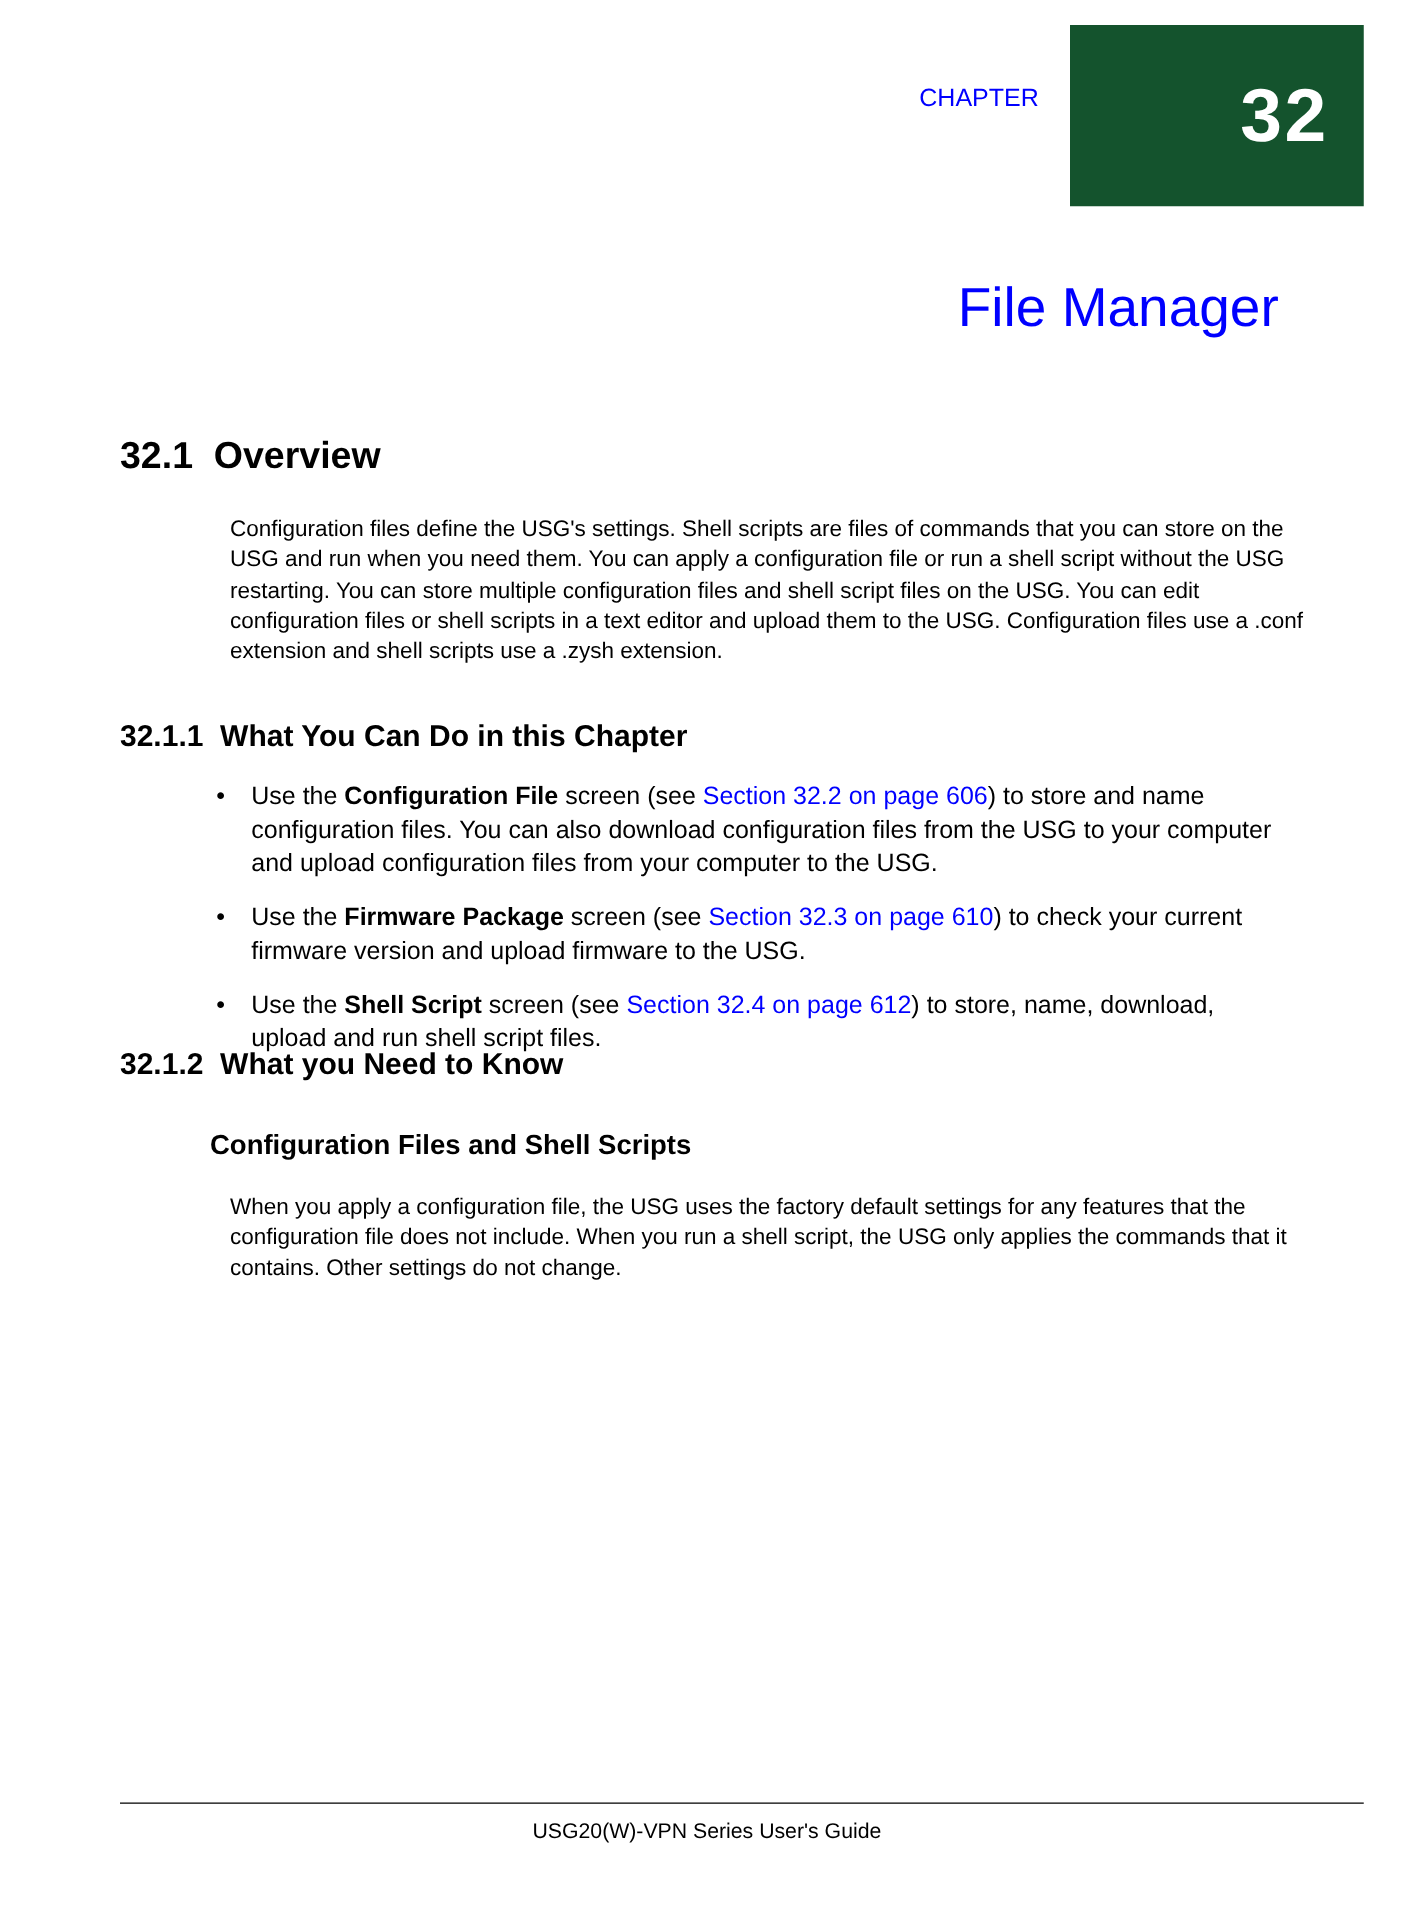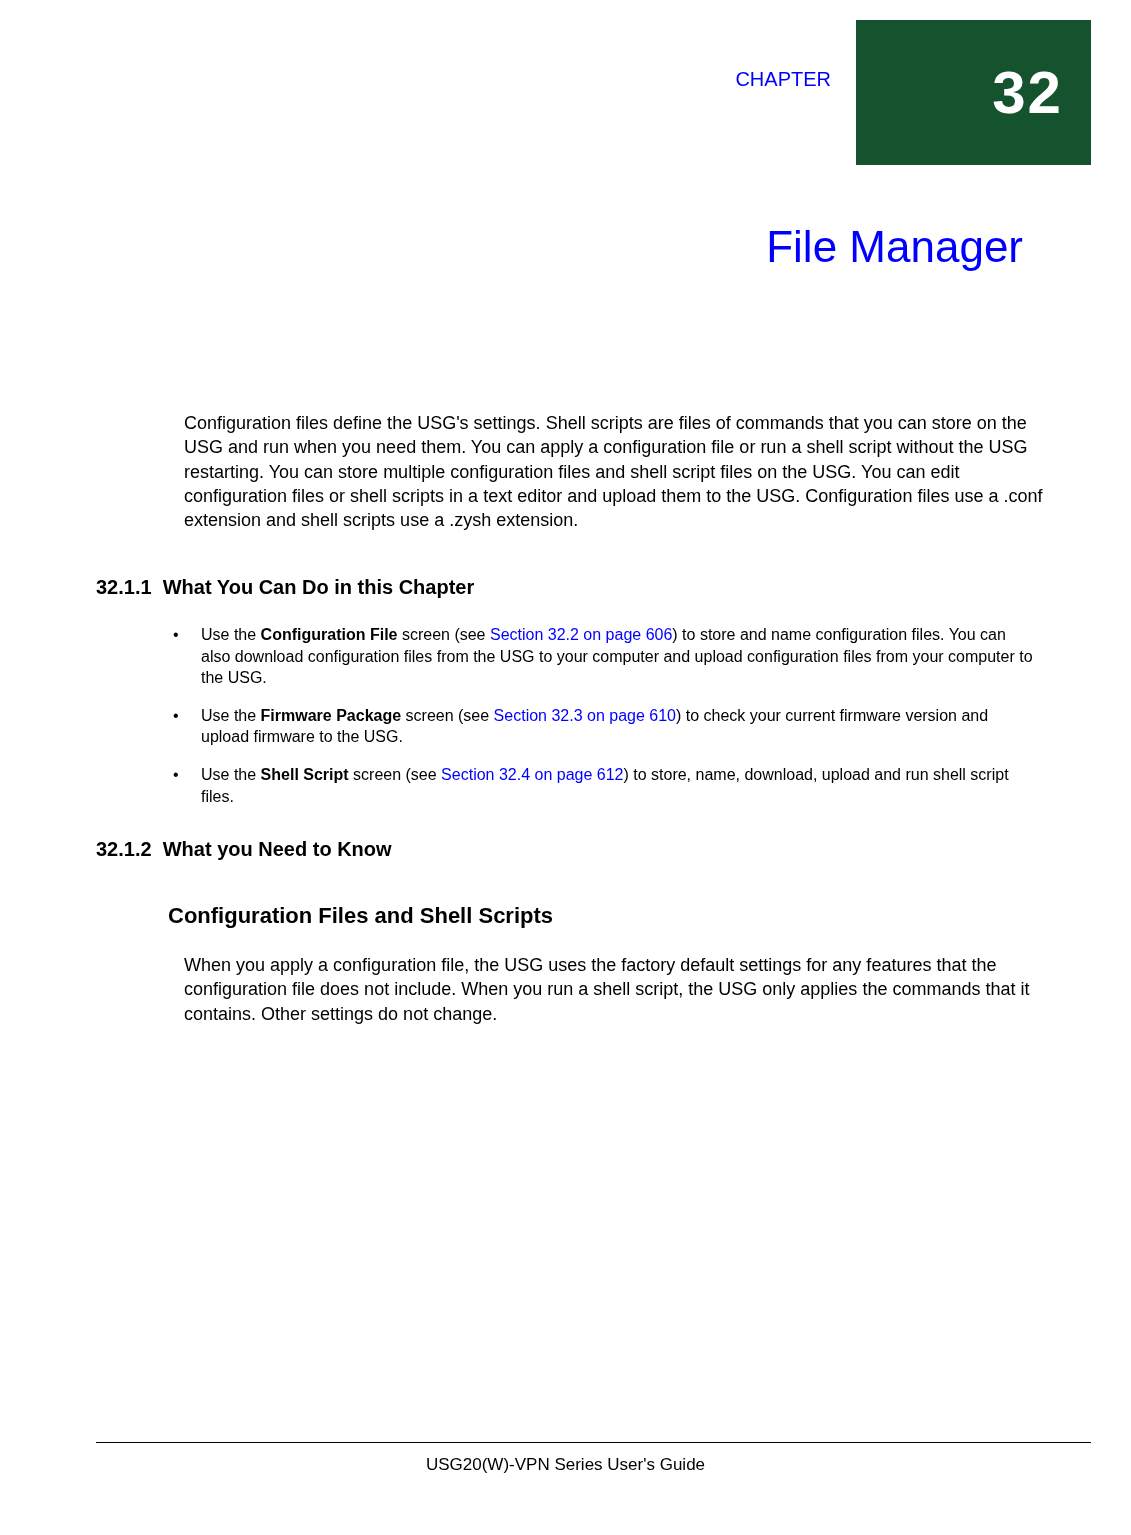--- a/index.html
+++ b/index.html
@@ -70,41 +70,41 @@
     font-size: 18px;
     line-height: 1.35;
     color: #000;
     font-family: Verdana, Geneva, sans-serif;
     margin-left: 16px;
   }
   .para.overview-p { top: 411px; }
   .h3 {
     position: absolute;
     left: 96px;
-    font-size: 20px;
+    font-size: 24px;
     font-weight: bold;
     font-family: Arial, Helvetica, sans-serif;
     color: #000;
   }
   .h3.sec3211 { top: 576px; }
   .h3.sec3212 { top: 838px; }
   .h4 {
     position: absolute;
     left: 168px;
     font-size: 22px;
     font-weight: bold;
     font-family: Arial, Helvetica, sans-serif;
     color: #000;
   }
   .h4.config-shell { top: 903px; text-align: right; }
   .bullets {
     position: absolute;
     left: 173px;
     right: 95px;
-    font-size: 16px;
+    font-size: 20px;
     line-height: 1.35;
     font-family: Verdana, Geneva, sans-serif;
   }
   .bullets.b1 { top: 624px; }
   .bullet {
     position: relative;
     padding-left: 28px;
     margin-bottom: 16px;
   }
   .bullet::before {
@@ -150,20 +150,23 @@
 <div class="page">
 
   <div class="chapter-label">CHAPTER</div>
 
   <div class="chapter-box">
     <span class="chapter-num">32</span>
   </div>
 
   <div class="chapter-title">File Manager</div>
 
+  <div class="h2 sec321">
+    <span>32.1</span>&nbsp;&nbsp;<span>Overview</span>
+  </div>
 
   <div class="para overview-p">Configuration files define the USG's settings. Shell scripts are files of commands that you can store on the USG and run when you need them. You can apply a configuration file or run a shell script without the USG restarting. You can store multiple configuration files and shell script files on the USG. You can edit configuration files or shell scripts in a text editor and upload them to the USG. Configuration files use a .conf extension and shell scripts use a .zysh extension.</div>
 
   <div class="h3 sec3211">
     <span>32.1.1</span>&nbsp;&nbsp;<span>What You Can Do in this Chapter</span>
   </div>
 
   <div class="bullets b1">
     <div class="bullet">
       <span>Use the </span><span class="bold">Configuration File</span><span> screen (see </span><span class="link">Section 32.2 on page 606</span><span>) to store and name configuration files. You can also download configuration files from the USG to your computer and upload configuration files from your computer to the USG.</span>

